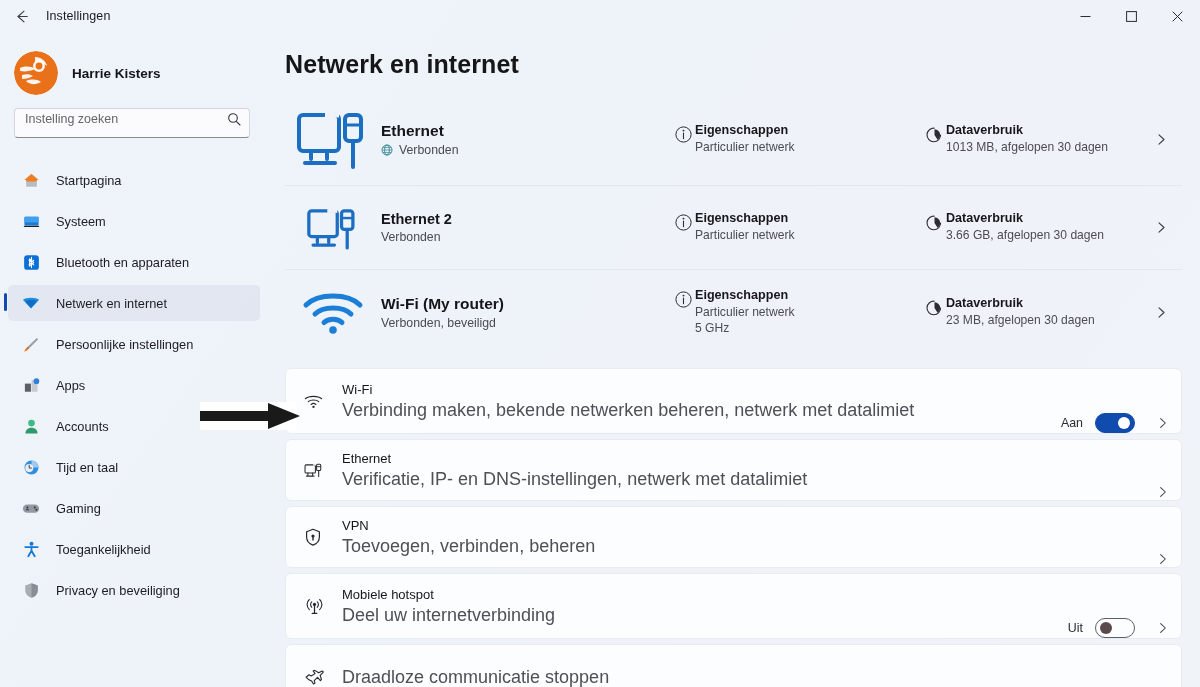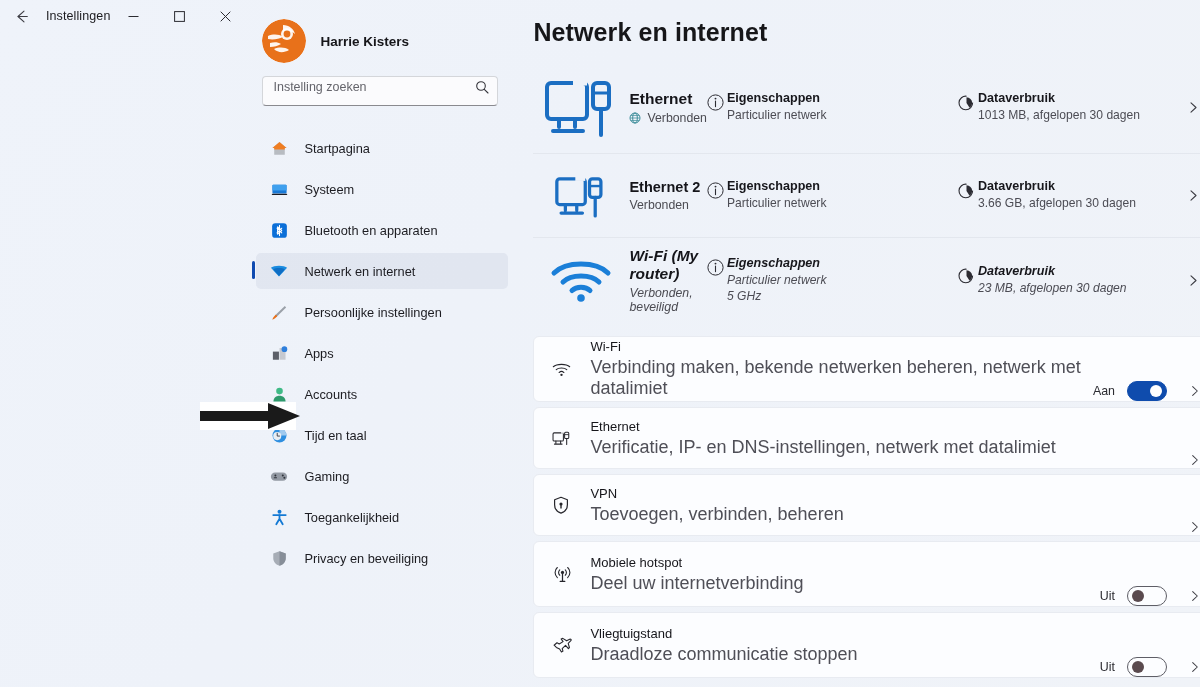--- a/index.html
+++ b/index.html
@@ -7,21 +7,21 @@
   html, body {
     width: 1200px; height: 687px;
     overflow: hidden;
     font-family: "Liberation Sans", "DejaVu Sans", sans-serif;
     background: #f3f3f3;
   }
   #app {
     position: relative;
     width: 1200px; height: 687px;
     display: flex;
-    flex-direction: row;
+    flex-direction: column;
     background: linear-gradient(125deg,#eff3fa 0%, #eef2f9 40%, #f0f3f8 100%);
   }
 
   
   .titlebar {
     height: 32px;
     flex: 0 0 32px;
     display: flex;
     align-items: center;
     background: transparent;
@@ -162,21 +162,21 @@
   .adapters {
     background: transparent;
   }
   .adapter {
     display: flex;
     align-items: center;
     min-height: 84px;
     padding: 8px 14px 8px 0;
     border-bottom: 1px solid #e3e7ee;
   }
-  .adapter:last-child { border-bottom: 0; font-style: italic; }
+  .adapter:last-child { border-bottom: 0; }
   .ad-icon {
     width: 96px; flex: 0 0 96px;
     display: flex; align-items: center; justify-content: center;
     color: #1b6ec2;
   }
   .ad-icon.small { }
   .ad-main { flex: 1 1 auto; min-width: 0; }
   .ad-name {
     font-size: 15.5px; font-weight: 700; color: #15151a;
     margin-bottom: 3px;
@@ -707,21 +707,20 @@
             </div>
           </div>
 
           <div class="row">
             <div class="row-icon">
               <svg width="20" height="19" viewBox="0 0 21 19" fill="none">
                 <path d="M2.2 9.2 L5.2 6.6 L7.6 7.9 L11.6 5.4 L9.6 2.6 L11.3 2 L15.4 4.6 L18.6 2.9 C19.6 2.4 20.6 3.6 19.8 4.4 L17 7.2 L18.3 11.6 L17.2 12.7 L14.2 9.4 L10.7 12.7 L11.5 15.4 L9.9 16.3 L8 13.1 L4.6 11.5 Z" stroke="currentColor" stroke-width="1.15" stroke-linejoin="round" fill="none"></path>
               </svg>
             </div>
             <div class="row-text">
-              <div class="row-title">Vliegtuigstand</div>
               <div class="row-sub">Draadloze communicatie stoppen</div>
             </div>
             <div class="row-right">
               <span class="toggle-label">Uit</span>
               <span class="toggle off">
                   <span class="knob"></span>
                 </span>
               <span class="chev">
                 <svg width="12" height="12" viewBox="0 0 13 13" fill="none">
                   <path d="M4 1.8 L9 6.5 L4 11.2" stroke="currentColor" stroke-width="1.1" stroke-linecap="round" stroke-linejoin="round"></path>

